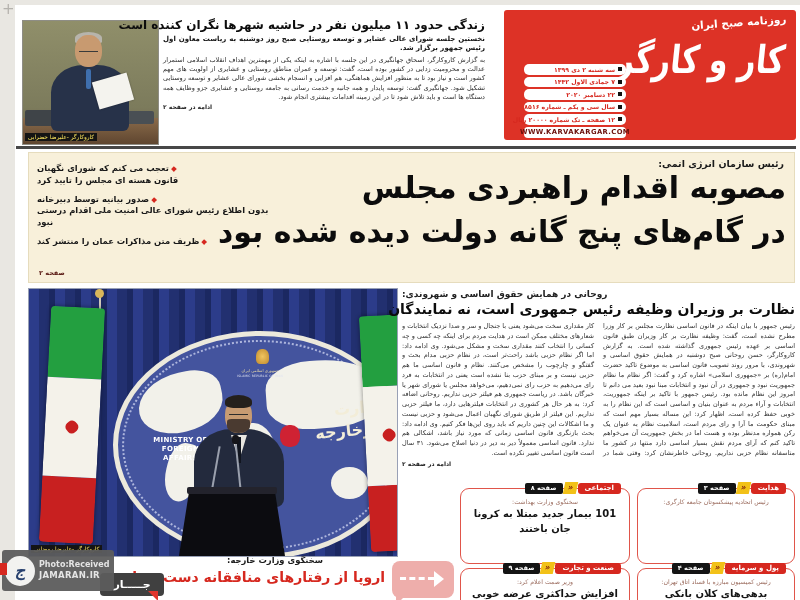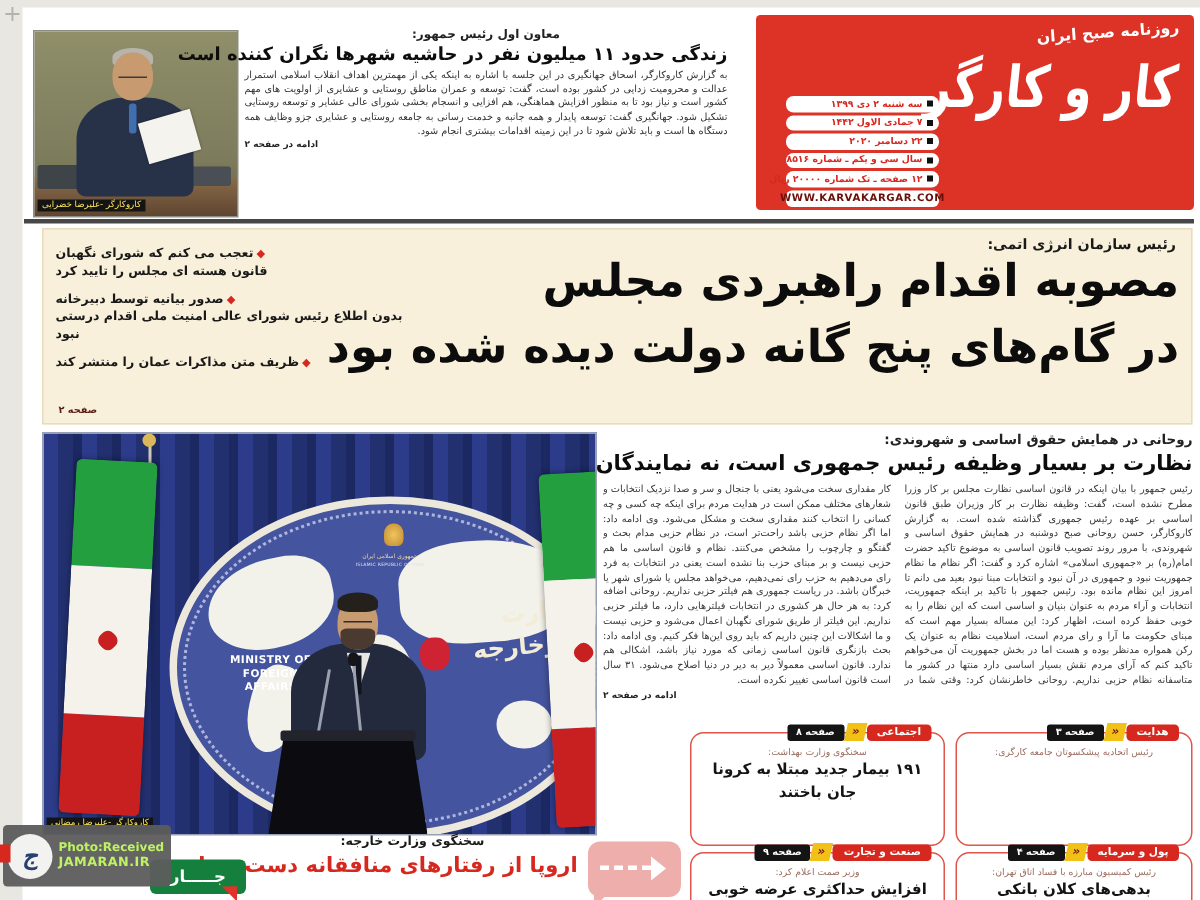--- a/index.html
+++ b/index.html
@@ -86,41 +86,41 @@
   .fm-body{position:absolute;left:165px;top:140px;width:90px;height:78px;background:#232a3d;border-radius:42% 42% 8px 8px;}
   .fm-shirt{position:absolute;left:202px;top:146px;width:16px;height:26px;background:#e8e6e0;clip-path:polygon(0 0,100% 0,50% 100%);}
   .fm-tie{position:absolute;left:208px;top:148px;width:4px;height:26px;background:#11151f;}
   .fm-head{position:absolute;left:196px;top:110px;width:27px;height:34px;background:#c79b72;border-radius:46%;}
   .fm-hair{position:absolute;left:196px;top:106px;width:27px;height:13px;background:#24201c;border-radius:50% 50% 30% 30%;}
   .fm-beard{position:absolute;left:198px;top:130px;width:23px;height:14px;background:#4a3a30;border-radius:20% 20% 50% 50%;}
   .fm-glasses{position:absolute;left:200px;top:122px;width:19px;height:3px;border-bottom:1.5px solid #2c2c2c;}
 
   
   #rouhani{left:402px;top:289px;width:393px;direction:rtl;}
-  #rouhani-kicker{text-align:right;font-size:9px;font-weight:bold;color:#222;margin-bottom:2px;}
+  #rouhani-kicker{text-align:left;font-size:9px;font-weight:bold;color:#222;margin-bottom:2px;}
   #rouhani-headline{text-align:center;font-size:14px;font-weight:900;color:#0c0c0c;white-space:nowrap;margin-bottom:5px;}
   #rouhani-cols{display:flex;gap:9px;height:136px;overflow:hidden;}
   .rcol{flex:1;font-size:6.5px;color:#333;text-align:justify;line-height:1.5;}
   #rouhani-cont{margin-top:2px;}
 
   
   #jar-kicker{left:150px;top:555px;width:250px;text-align:center;font-size:8.4px;font-weight:bold;color:#1a1a1a;direction:rtl;}
   #jar-headline{left:110px;top:569px;width:282px;text-align:center;font-size:14px;font-weight:900;color:#d6281f;direction:rtl;white-space:nowrap;}
-  #jar-bubble{left:100px;top:573px;width:64px;height:23px;background:#15803d;border-radius:4px;color:#fff;font-size:11px;font-weight:bold;display:flex;align-items:center;justify-content:center;direction:rtl;}
+  #jar-bubble{left:100px;top:573px;width:64px;height:23px;background:#404040;border-radius:4px;color:#fff;font-size:11px;font-weight:bold;display:flex;align-items:center;justify-content:center;direction:rtl;}
   #jar-bubble:after{content:"";position:absolute;right:6px;bottom:-5px;border:5px solid transparent;border-top-color:#e0342b;border-right-color:#e0342b;}
   #jar-arrow{left:392px;top:561px;width:62px;height:37px;background:#eeaeab;border-radius:8px;}
   #jar-arrow:before{content:"";position:absolute;left:4px;bottom:-7px;border:7px solid transparent;border-top-color:#eeaeab;border-left-color:#eeaeab;}
   .jar-dash{position:absolute;left:8px;top:16px;width:34px;border-top:3px dashed #fff;}
   .jar-head{position:absolute;left:42px;top:10px;border:8px solid transparent;border-left:10px solid #fff;}
 
   
   #watermark{left:2px;top:550px;width:112px;height:41px;background:rgba(92,92,92,.95);border-radius:3px;display:flex;align-items:center;padding:2px 3px;box-sizing:border-box;z-index:5;}
   #wm-redtab{position:absolute;left:-2px;top:13px;width:7px;height:12px;background:#d6281f;}
   #wm-circle{width:30px;height:30px;background:#f2f2f0;border-radius:50%;flex:0 0 auto;display:flex;align-items:center;justify-content:center;color:#27406e;font-size:16px;font-weight:bold;font-style:italic;}
-  #wm-text{margin-left:4px;color:#bef264;line-height:1.25;}
+  #wm-text{margin-left:4px;color:#e5e5e5;line-height:1.25;}
   #wm-line1{font-size:8px;font-weight:bold;}
   #wm-line2{font-size:8.5px;font-weight:bold;letter-spacing:.3px;}
 
   
   .nbox{position:absolute;background:#fff;border:1.5px solid #e0554a;border-radius:9px;box-sizing:border-box;}
   .nbox-tab{position:absolute;top:-7px;right:8px;display:flex;direction:rtl;align-items:center;}
   .tab-section{background:#d6281f;color:#fff;font-size:7px;font-weight:bold;padding:1.5px 7px;border-radius:3px;white-space:nowrap;}
   .tab-chevron{width:13px;height:12px;background:#f2c118;transform:skewX(-12deg);margin:0 1px;color:#7a1a10;font-size:8px;font-weight:bold;text-align:center;line-height:12px;}
   .tab-page{background:#141414;color:#fff;font-size:6.5px;font-weight:bold;padding:1.5px 6px;border-radius:2px;white-space:nowrap;}
   .nbox-kicker{margin-top:9px;text-align:center;font-size:6.2px;color:#9a6a5c;direction:rtl;}
@@ -173,22 +173,22 @@
     <div class="lp-laptop2"></div>
     <div class="lp-body"></div>
     <div class="lp-hair"></div>
     <div class="lp-head"></div>
     <div class="lp-glasses"></div>
     <div class="lp-tie"></div>
     <div class="lp-paper"></div>
     <div class="photo-credit">کاروکارگر -علیرضا خضرایی</div>
   </div>
   <div class="abs" id="lead-text">
-    <div id="lead-kicker">معاون اول رئیس جمهور:</div>
     <div id="lead-headline">زندگی حدود ۱۱ میلیون نفر در حاشیه شهرها نگران کننده است</div>
+    <div id="lead-subhead">نخستین جلسه شورای عالی عشایر و توسعه روستایی صبح روز دوشنبه به ریاست معاون اول رئیس جمهور برگزار شد.</div>
     <div id="lead-body">به گزارش کاروکارگر، اسحاق جهانگیری در این جلسه با اشاره به اینکه یکی از مهمترین اهداف انقلاب اسلامی استمرار عدالت و محرومیت زدایی در کشور بوده است، گفت: توسعه و عمران مناطق روستایی و عشایری از اولویت های مهم کشور است و نیاز بود تا به منظور افزایش هماهنگی، هم افزایی و انسجام بخشی شورای عالی عشایر و توسعه روستایی تشکیل شود. جهانگیری گفت: توسعه پایدار و همه جانبه و خدمت رسانی به جامعه روستایی و عشایری جزو وظایف همه دستگاه ها است و باید تلاش شود تا در این زمینه اقدامات بیشتری انجام شود.</div>
     <div class="cont">ادامه در صفحه ۲</div>
   </div>
 
   <div class="abs" id="top-rule"></div>
 
   <div class="abs" id="cream">
     <div class="abs" id="main-kicker">رئیس سازمان انرژی اتمی:</div>
     <div class="abs" id="main-h1b">در گام‌های پنج گانه دولت دیده شده بود</div>
     <div class="abs" id="main-h1a">مصوبه اقدام راهبردی مجلس</div>
@@ -240,21 +240,21 @@
     <div class="fm-mic1"></div>
     <div class="fm-mic2"></div>
     <div class="fm-michead"></div>
     <div class="fm-podium"></div>
     <div class="fm-podium-top"></div>
     <div class="photo-credit">کاروکارگر -علیرضا رمضانی</div>
   </div>
 
   <div class="abs" id="rouhani">
     <div id="rouhani-kicker">روحانی در همایش حقوق اساسی و شهروندی:</div>
-    <div id="rouhani-headline">نظارت بر بسیار وظیفه رئیس جمهوری است، نه نمایندگان</div>
+    <div id="rouhani-headline">نظارت بر وزیران وظیفه رئیس جمهوری است، نه نمایندگان</div>
     <div id="rouhani-cols">
       <div class="rcol">رئیس جمهور با بیان اینکه در قانون اساسی نظارت مجلس بر کار وزرا مطرح نشده است، گفت: وظیفه نظارت بر کار وزیران طبق قانون اساسی بر عهده رئیس جمهوری گذاشته شده است. به گزارش کاروکارگر، حسن روحانی صبح دوشنبه در همایش حقوق اساسی و شهروندی، با مرور روند تصویب قانون اساسی به موضوع تاکید حضرت امام(ره) بر «جمهوری اسلامی» اشاره کرد و گفت: اگر نظام ما نظام جمهوریت نبود و جمهوری در آن نبود و انتخابات مبنا نبود بعید می دانم تا امروز این نظام مانده بود. رئیس جمهور با تاکید بر اینکه جمهوریت، انتخابات و آراء مردم به عنوان بنیان و اساسی است که این نظام را به خوبی حفظ کرده است، اظهار کرد: این مساله بسیار مهم است که مبنای حکومت ما آرا و رای مردم است، اسلامیت نظام به عنوان یک رکن همواره مدنظر بوده و هست اما در بخش جمهوریت آن می‌خواهم تاکید کنم که آرای مردم نقش بسیار اساسی دارد منتها در کشور ما متاسفانه نظام حزبی نداریم. روحانی خاطرنشان کرد: وقتی شما در حکومتی به آرای مردم اتکا می‌کنید که مردم باید رای بدهند اگر سیستم حزبی نداشته باشید</div>
       <div class="rcol">کار مقداری سخت می‌شود یعنی با جنجال و سر و صدا نزدیک انتخابات و شعارهای مختلف ممکن است در هدایت مردم برای اینکه چه کسی و چه کسانی را انتخاب کنند مقداری سخت و مشکل می‌شود. وی ادامه داد: اما اگر نظام حزبی باشد راحت‌تر است، در نظام حزبی مدام بحث و گفتگو و چارچوب را مشخص می‌کنند. نظام و قانون اساسی ما هم حزبی نیست و بر مبنای حزب بنا نشده است یعنی در انتخابات به فرد رای می‌دهیم به حزب رای نمی‌دهیم، می‌خواهد مجلس یا شورای شهر یا خبرگان باشد. در ریاست جمهوری هم فیلتر حزبی نداریم. روحانی اضافه کرد: به هر حال هر کشوری در انتخابات فیلترهایی دارد، ما فیلتر حزبی نداریم. این فیلتر از طریق شورای نگهبان اعمال می‌شود و حزبی نیست و ما اشکالات این چنین داریم که باید روی این‌ها فکر کنیم. وی ادامه داد: بحث بازنگری قانون اساسی زمانی که مورد نیاز باشد، اشکالی هم ندارد. قانون اساسی معمولاً دیر به دیر در دنیا اصلاح می‌شود. ۳۱ سال است قانون اساسی تغییر نکرده است.</div>
     </div>
     <div class="cont" id="rouhani-cont">ادامه در صفحه ۲</div>
   </div>
 
   <div class="abs" id="jar-kicker">سخنگوی وزارت خارجه:</div>
   <div class="abs" id="jar-headline">اروپا از رفتارهای منافقانه دست بردارد</div>
   <div class="abs" id="jar-bubble">جـــــار</div>
@@ -272,21 +272,21 @@
     </div>
   </div>
 
   <div class="nbox" id="nbox-social">
     <div class="nbox-tab">
       <span class="tab-section">اجتماعی</span>
       <span class="tab-chevron">«</span>
       <span class="tab-page">صفحه ۸</span>
     </div>
     <div class="nbox-kicker">سخنگوی وزارت بهداشت:</div>
-    <div class="nbox-headline"><span>۱۹۱ بیمار جدید مبتلا به کرونا</span><br><span>جان باختند</span></div>
+    <div class="nbox-headline"><span>101 بیمار جدید مبتلا به کرونا</span><br><span>جان باختند</span></div>
   </div>
   <div class="nbox" id="nbox-labor">
     <div class="nbox-tab">
       <span class="tab-section">هدایت</span>
       <span class="tab-chevron">«</span>
       <span class="tab-page">صفحه ۳</span>
     </div>
     <div class="nbox-kicker">رئیس اتحادیه پیشکسوتان جامعه کارگری:</div>
   </div>
   <div class="nbox" id="nbox-industry">

